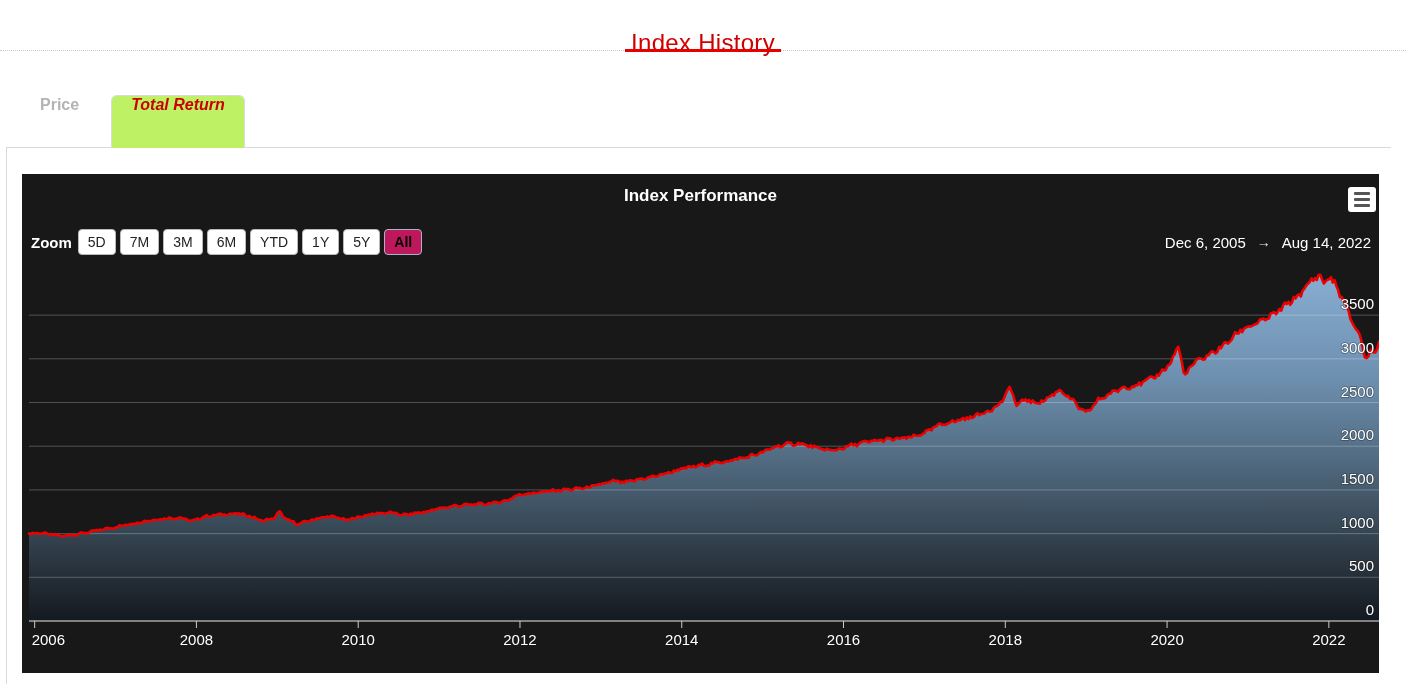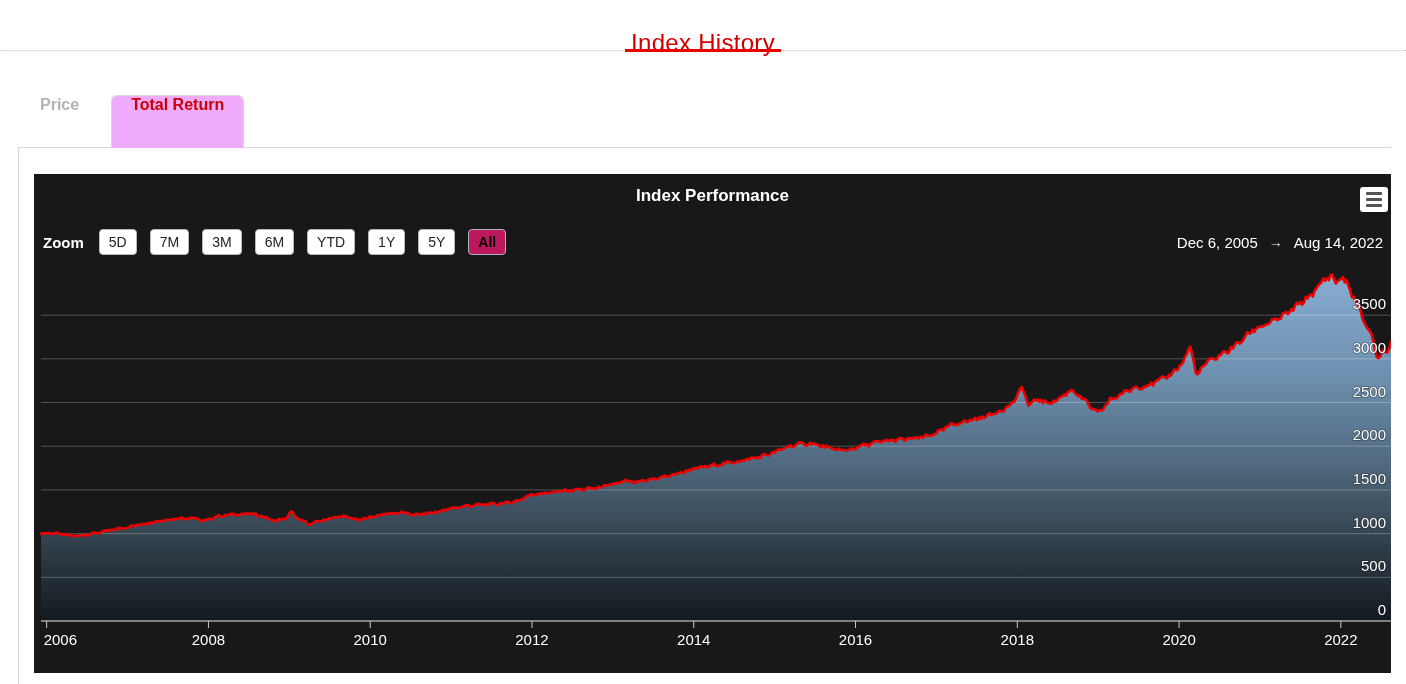--- a/index.html
+++ b/index.html
@@ -23,46 +23,46 @@
   .tabbar {
     display:flex; align-items:stretch; height:52px;
     margin:44px 0 0 20px; position:relative; z-index:2;
   }
   .tab {
     display:flex; padding:0 19px; margin-right:12px;
     font-size:16px; font-weight:700; color:#b3b3b3; cursor:pointer;
     border:1px solid transparent; border-bottom:none; white-space:nowrap;
   }
   .tab.active {
-    color:#cb0000; background:#f0abfc;
-    border-color:#d9d9d9; border-radius:6px 6px 0 0; margin-bottom:-1px;
+    color:#cb0000; background:#bef264;
+    border-color:#d9d9d9; border-radius:6px 6px 0 0; margin-bottom:-1px;font-style:italic;
   }
   
   .panel {
-    margin:0 15px 0 18px; height:537px;
+    margin:0 15px 0 6px; height:537px;
     border-top:1px solid #d9d9d9; border-left:1px solid #d9d9d9;
     padding:26px 0 16px 15px;
   }
   
   .chart {
     position:relative; width:1357px; height:499px; background:#181818;
   }
   .chart-title {
     position:absolute; top:12px; left:0; width:100%; text-align:center;
     color:#ffffff; font-size:17px; font-weight:700;
   }
   .export-btn {
     position:absolute; top:13px; right:3px; width:28px; height:25px;
     background:#ffffff; border-radius:3px; cursor:pointer;
     display:flex; flex-direction:column; justify-content:center; align-items:center; gap:3px;
   }
   .export-btn span { display:block; width:16px; height:3px; background:#555; border-radius:1px; }
   .zoom-row {
     position:absolute; top:55px; left:9px; height:26px;
-    display:flex; align-items:center; gap:13px;
+    display:flex; align-items:center; gap:4px;
   }
   .zoom-label { color:#ffffff; font-size:15px; font-weight:700; margin-right:2px; }
   .zoom-btn {
     padding:4px 9px; font-size:14px; line-height:16px; color:#222;
     background:#ffffff; border:1px solid #b9b9b9; border-radius:4px; cursor:pointer;
     font-family:"Liberation Sans", sans-serif;
   }
   .zoom-btn.selected { background:#be185d; border-color:#a9b3cb; font-weight:700; color:#000; }
   .date-range {
     position:absolute; top:60px; right:8px;

